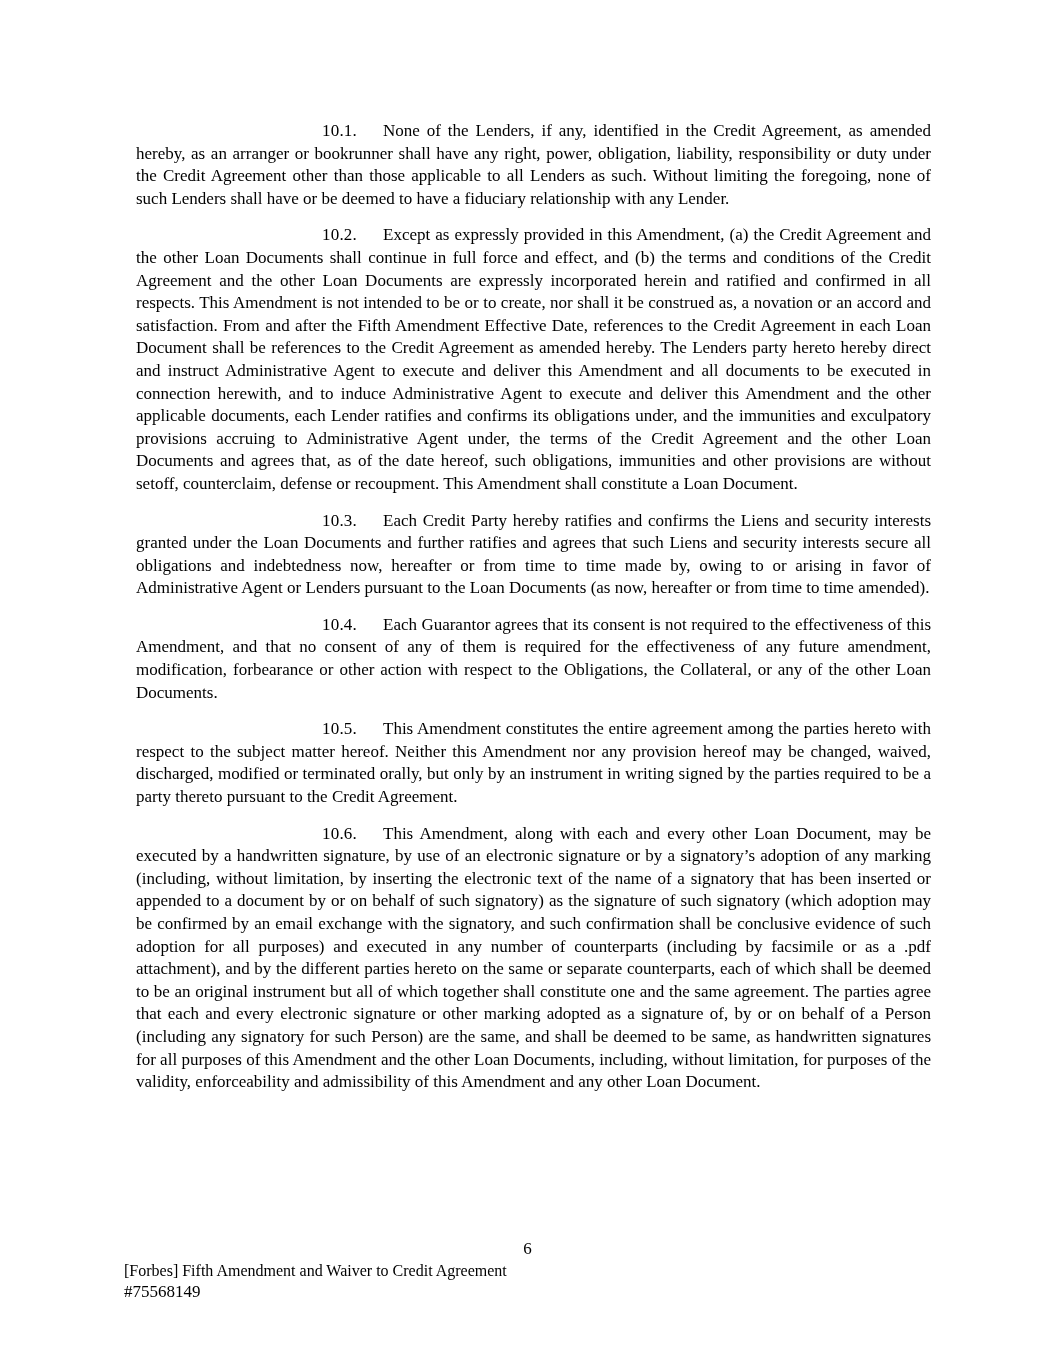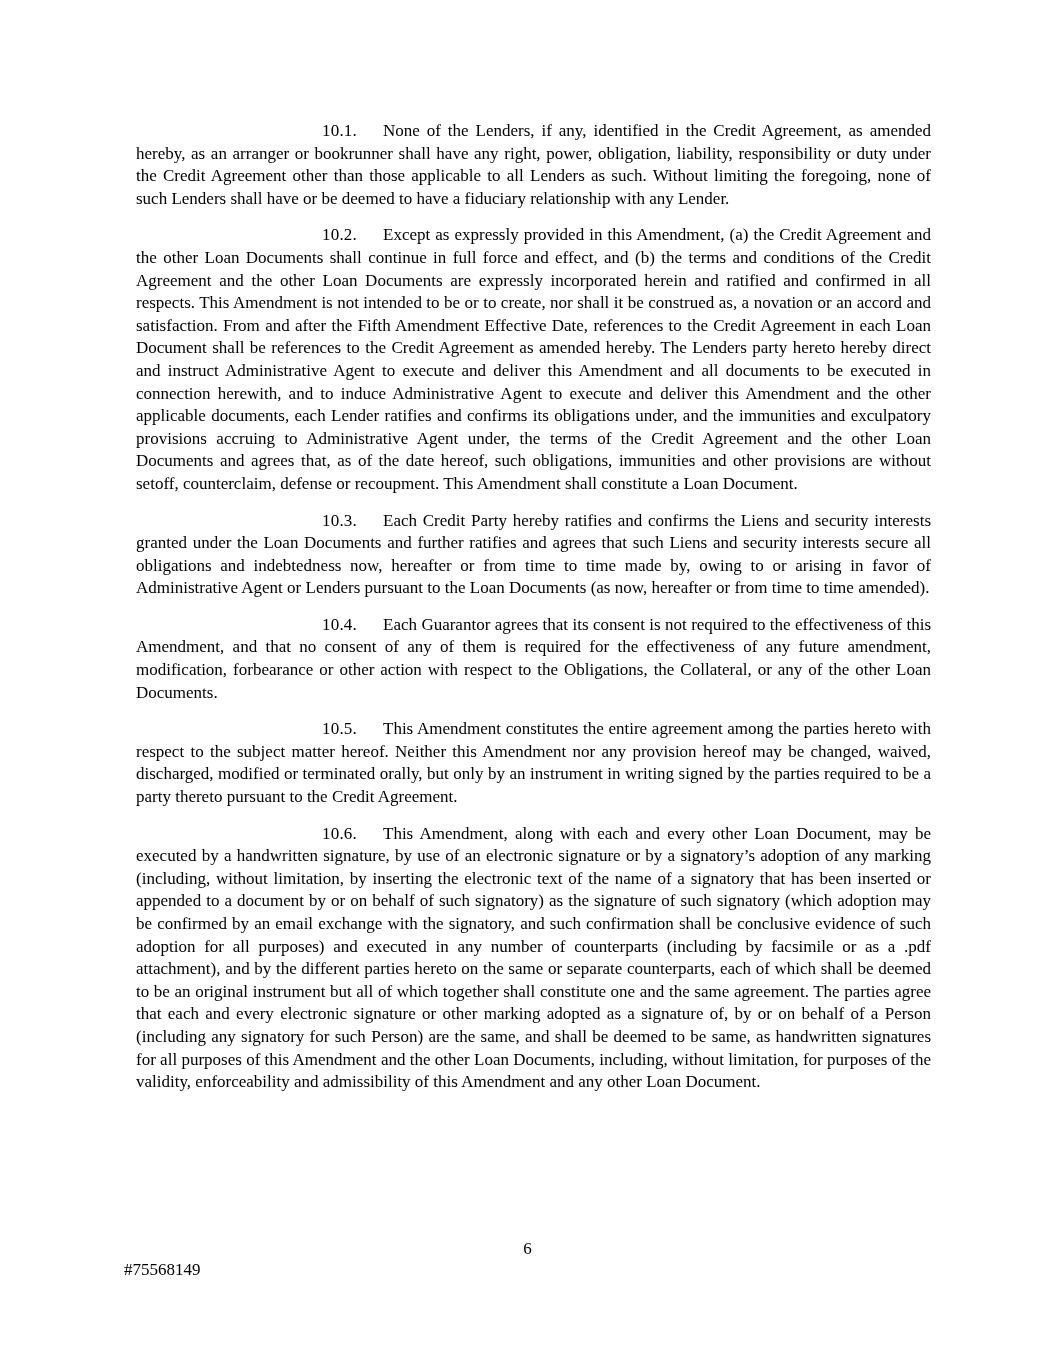--- a/index.html
+++ b/index.html
@@ -68,16 +68,17 @@
     <p class="para"><span class="num">10.4.</span><span class="tab"></span><span>Each Guarantor agrees that its consent is not required to the effectiveness of this Amendment, and that no consent of any of them is required for the effectiveness of any future amendment, modification, forbearance or other action with respect to the Obligations, the Collateral, or any of the other Loan Documents.</span></p>
 
     <p class="para"><span class="num">10.5.</span><span class="tab"></span><span>This Amendment constitutes the entire agreement among the parties hereto with respect to the subject matter hereof.  Neither this Amendment nor any provision hereof may be changed, waived, discharged, modified or terminated orally, but only by an instrument in writing signed by the parties required to be a party thereto pursuant to the Credit Agreement.</span></p>
 
     <p class="para"><span class="num">10.6.</span><span class="tab"></span><span>This Amendment, along with each and every other Loan Document, may be executed by a handwritten signature, by use of an electronic signature or by a signatory’s adoption of any marking (including, without limitation, by inserting the electronic text of the name of a signatory that has been inserted or appended to a document by or on behalf of such signatory) as the signature of such signatory (which adoption may be confirmed by an email exchange with the signatory, and such confirmation shall be conclusive evidence of such adoption for all purposes) and executed in any number of counterparts (including by facsimile or as a .pdf attachment), and by the different parties hereto on the same or separate counterparts, each of which shall be deemed to be an original instrument but all of which together shall constitute one and the same agreement.  The parties agree that each and every electronic signature or other marking adopted as a signature of, by or on behalf of a Person (including any signatory for such Person) are the same, and shall be deemed to be same, as handwritten signatures for all purposes of this Amendment and the other Loan Documents, including, without limitation, for purposes of the validity, enforceability and admissibility of this Amendment and any other Loan Document.</span></p>
 
   </div>
 
   <div class="footer">
     <div class="page-number">6</div>
+    <div class="footer-title">[Forbes] Fifth Amendment and Waiver to Credit Agreement</div>
     <div class="footer-id">#75568149</div>
   </div>
 
 </div>
 
 </body></html>

